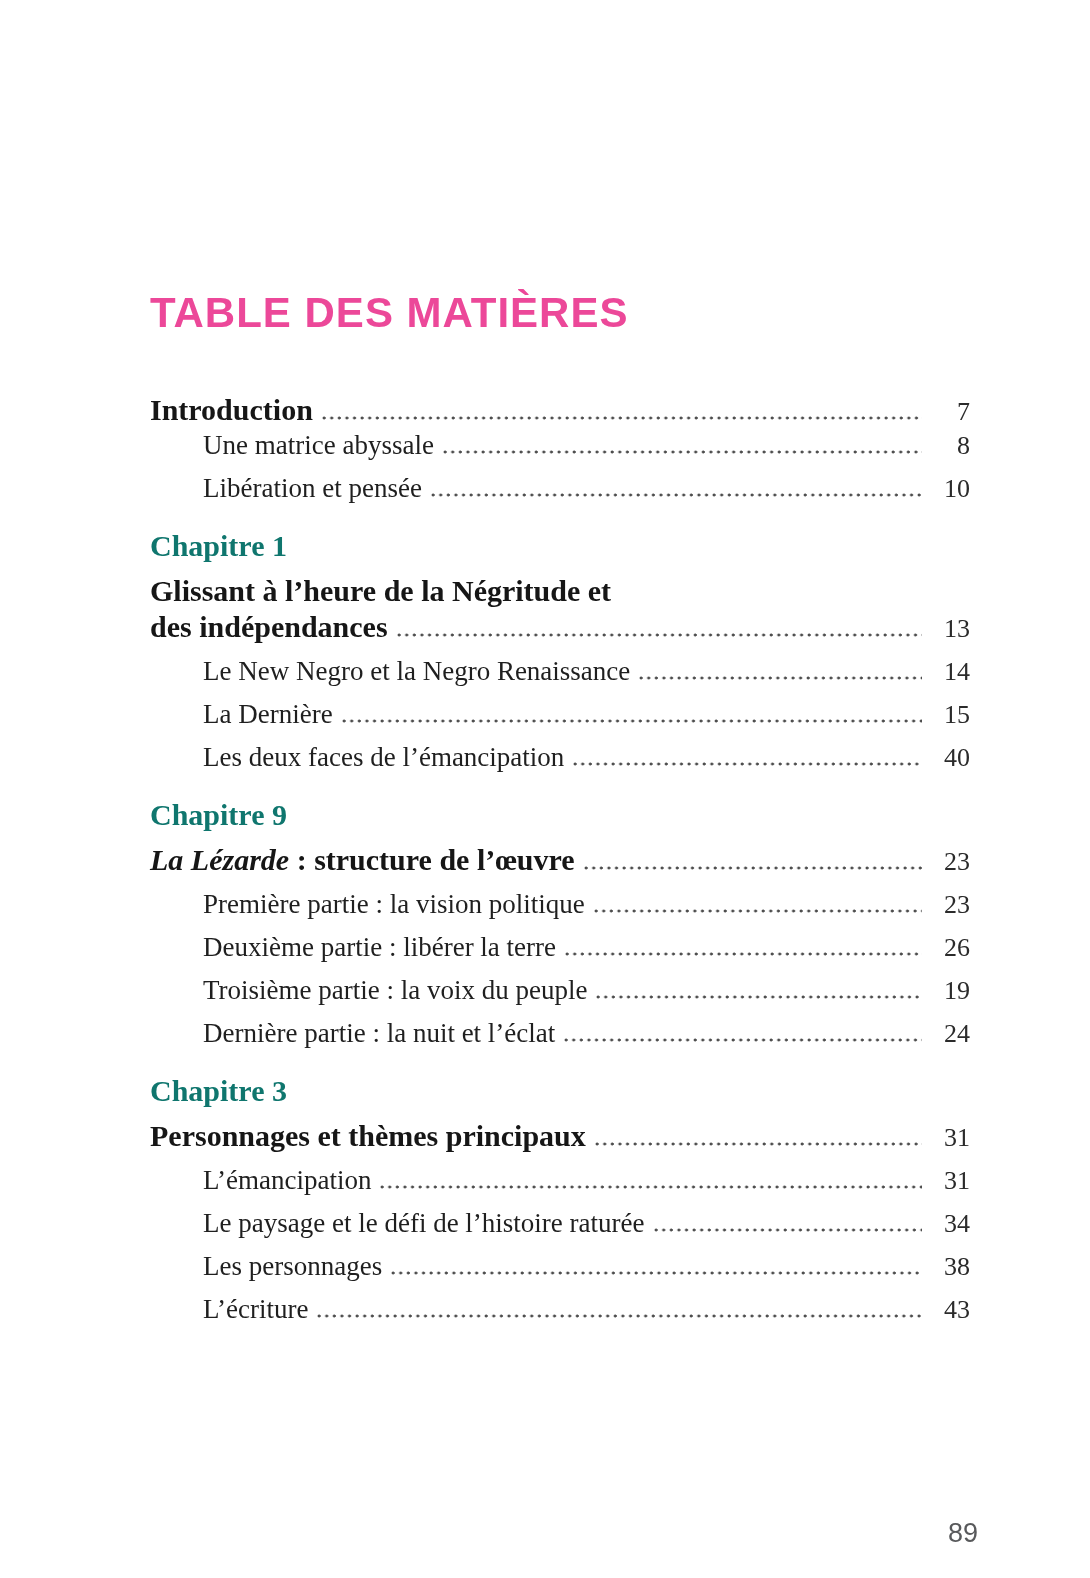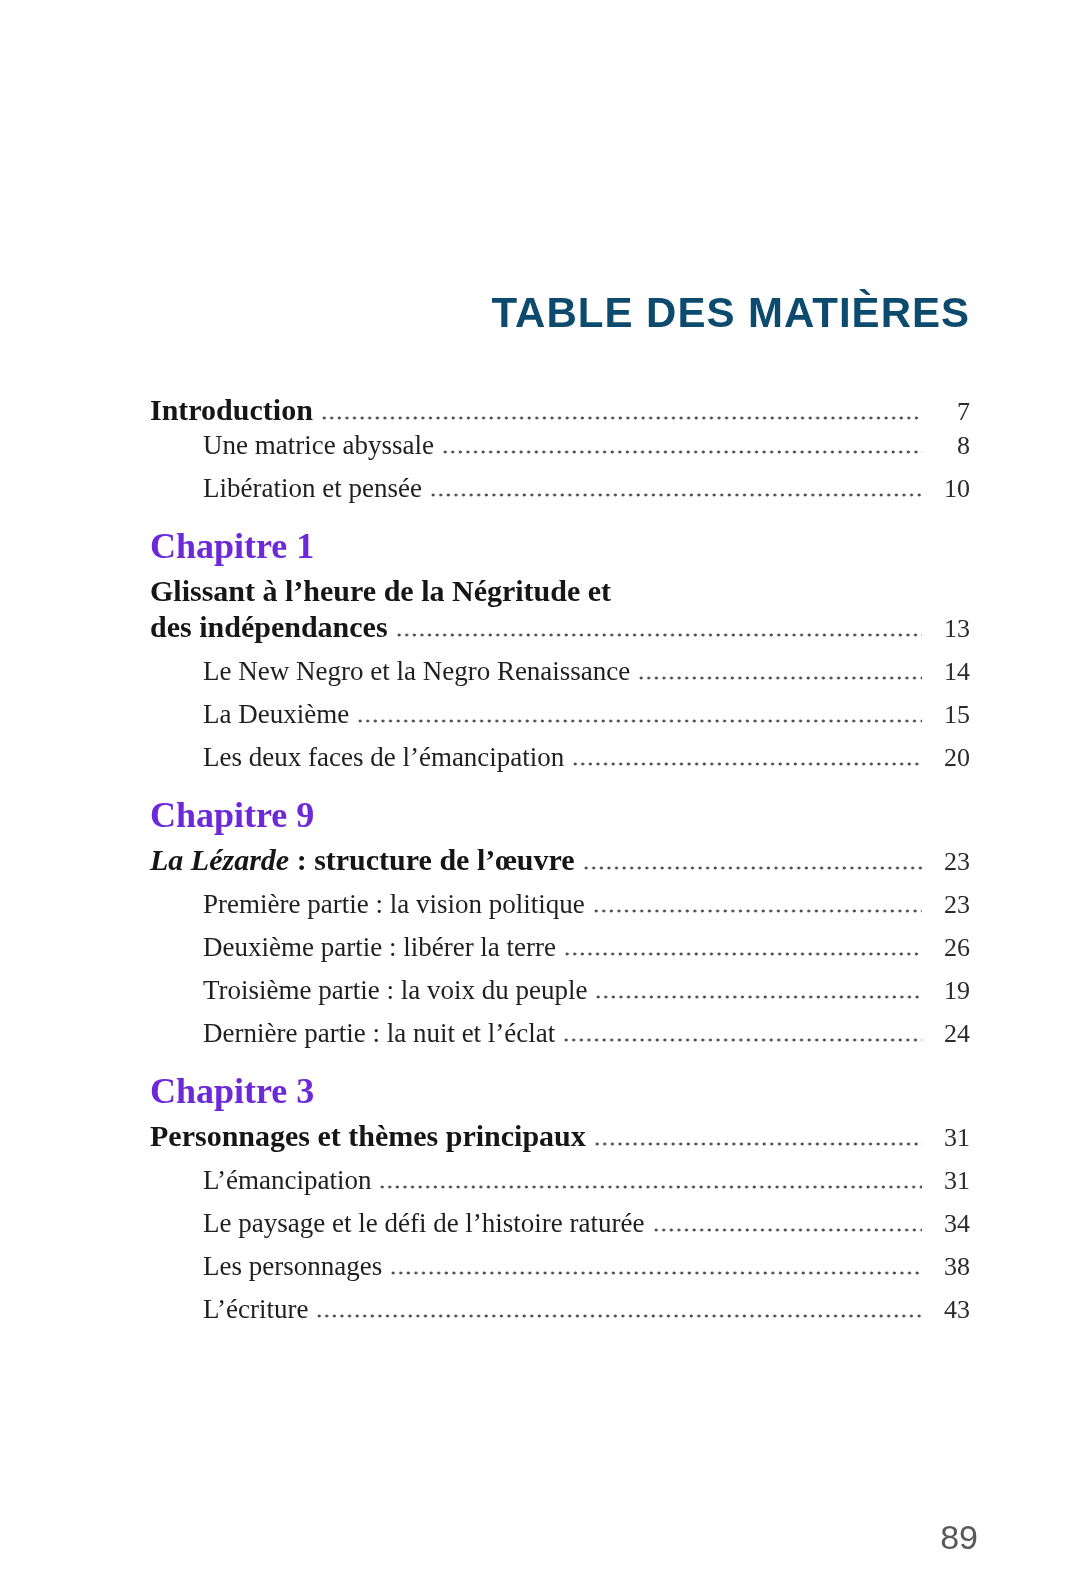--- a/index.html
+++ b/index.html
@@ -13,27 +13,27 @@
     position: relative;
     font-family: "Liberation Serif", serif;
     color: #1f1f1f;
     overflow: hidden;
   }
   .doc-title {
     position: absolute;
     top: 260px;
     left: 150px;
     width: 820px;
-    text-align: right;
+    text-align: left;
     font-family: "Liberation Sans", sans-serif;
     font-weight: 800;
     font-size: 42px;
     line-height: 50px;
     letter-spacing: 1px;
-    color: #0c4a6e;
+    color: #ec4899;
   }
   .toc {
     position: absolute;
     top: 392px;
     left: 150px;
     width: 820px;
   }
   .entry { margin-bottom: 12px; }
   .entry.main { margin-bottom: 0; }
   .entry.chapter { padding-top: 12px; margin-bottom: 9px; }
@@ -48,24 +48,24 @@
     line-height: 30px;
   }
   .entry.main .row,
   .entry.chapter .row {
     font-size: 30px;
     line-height: 36px;
     font-weight: 700;
     color: #161616;
   }
   .kicker {
-    font-size: 36px;
+    font-size: 30px;
     line-height: 36px;
     font-weight: 700;
-    color: #6d28d9;
+    color: #0f766e;
     margin-bottom: 9px;
   }
   .label { white-space: nowrap; }
   .it { font-style: italic; text-align: center; }
 
   .leader {
     flex: 1;
     height: 5px;
     margin: 0 6px 0 9px;
     align-self: baseline;
@@ -84,21 +84,21 @@
     font-style: normal;
     color: #2b2b2b;
   }
   .folio {
     position: absolute;
     top: 1518px;
     left: 150px;
     width: 828px;
     text-align: right;
     font-family: "Liberation Sans", sans-serif;
-    font-size: 34px;
+    font-size: 27px;
     color: #58595b;
   }
 </style>
 </head>
 <body>
 
 <h1 class="doc-title">TABLE DES MATIÈRES</h1>
 
 <main class="toc">
     <div class="entry main">
@@ -135,30 +135,30 @@
     </div>
     <div class="entry sub">
       <div class="row">
         <span class="label"><span>Le New Negro et la Negro Renaissance</span></span>
         <span class="leader"></span>
         <span class="pnum">14</span>
       </div>
     </div>
     <div class="entry sub">
       <div class="row">
-        <span class="label"><span>La Deuxième</span></span>
+        <span class="label"><span>La Dernière</span></span>
         <span class="leader"></span>
         <span class="pnum">15</span>
       </div>
     </div>
     <div class="entry sub">
       <div class="row">
         <span class="label"><span>Les deux faces de l’émancipation</span></span>
         <span class="leader"></span>
-        <span class="pnum">20</span>
+        <span class="pnum">40</span>
       </div>
     </div>
     <div class="entry chapter">
       <div class="kicker">Chapitre 9</div>
       <div class="row">
         <span class="label"><span class="it">La Lézarde</span><span> : structure de l’œuvre</span></span>
         <span class="leader"></span>
         <span class="pnum">23</span>
       </div>
     </div>

